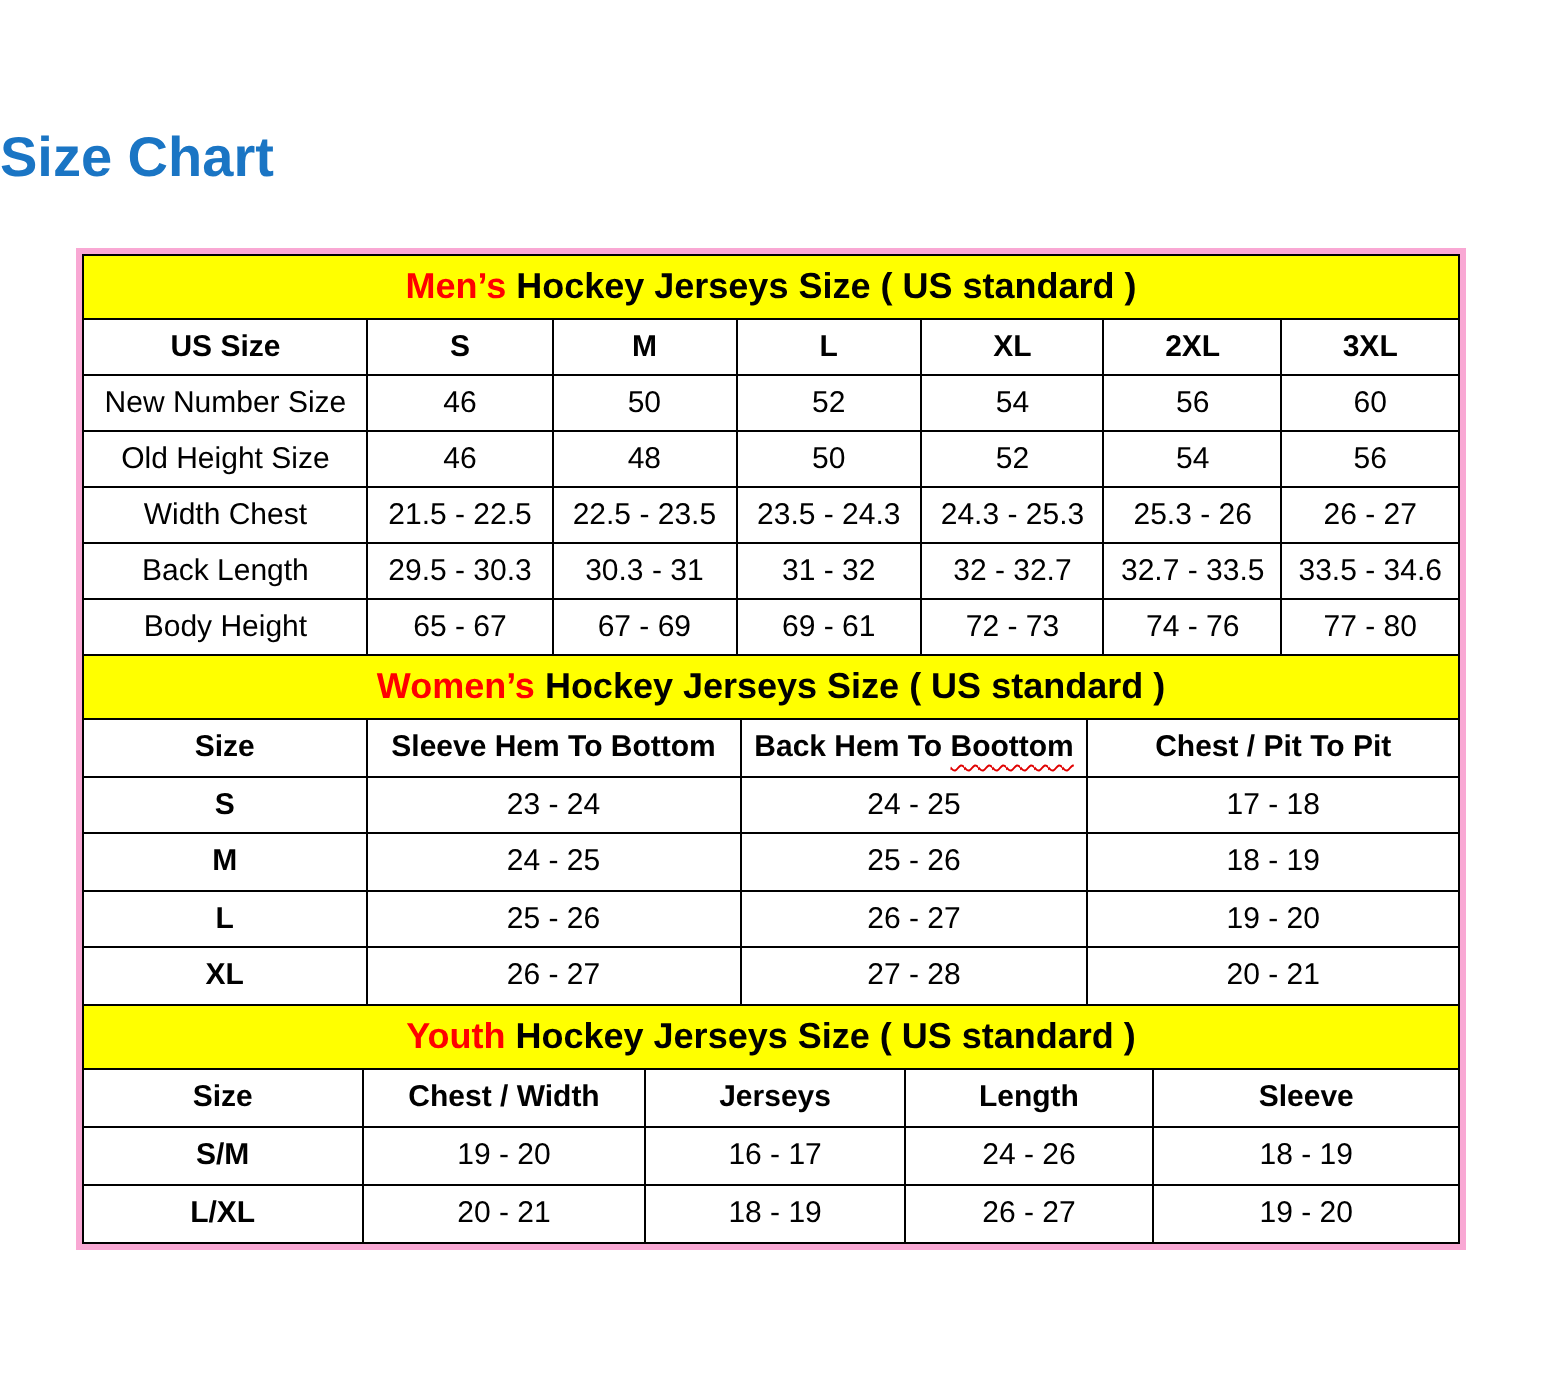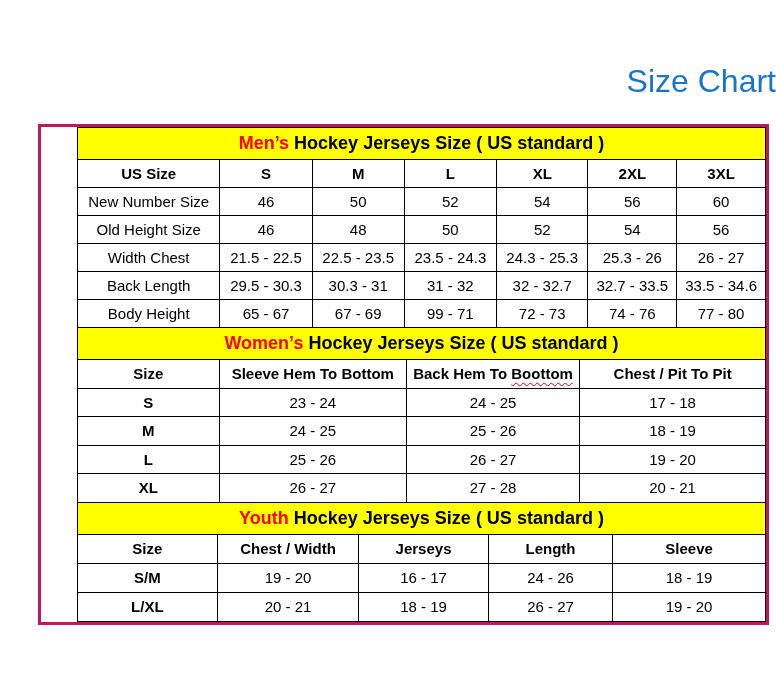--- a/index.html
+++ b/index.html
@@ -1,20 +1,20 @@
 <!DOCTYPE html>
 <html><head>
 <meta charset="utf-8">
 <style>
   html,body{margin:0;padding:0;background:#ffffff;}
   body{width:776px;height:692px;font-family:"Liberation Sans",sans-serif;color:#000;}
   .page{position:relative;width:776px;height:692px;background:#fff;overflow:hidden;}
-  .title{position:absolute;top:63px;left:0;width:100%;text-align:right;
-         font-size:32px;font-weight:normal;color:#1a75c4;}
-  .chart{position:absolute;left:38px;top:124px;width:689px;border:3px solid #be185d;background:#fff;padding-left:36px;}
+  .title{position:absolute;top:63px;left:0;width:100%;text-align:left;
+         font-size:28px;font-weight:bold;color:#1a75c4;}
+  .chart{position:absolute;left:38px;top:124px;width:689px;border:3px solid #f9a8d4;background:#fff;}
   table{border-collapse:collapse;width:100%;table-layout:fixed;}
   .t2,.t3{margin-top:-1px;}
   td{border:1.5px solid #000;text-align:center;vertical-align:middle;
      font-size:15px;padding:0;overflow:hidden;white-space:nowrap;}
   tr.band td{background:#ffff00;font-size:18px;font-weight:bold;height:31px;}
   tr.band .hl{color:#ff0000;}
   tr.hdr td{font-weight:bold;}
   .t-m td{height:27px;}
   .t-w td{height:27.5px;}
   .t-y td{height:28px;margin-top:40px;}
@@ -89,21 +89,21 @@
         <td>30.3 - 31</td>
         <td>31 - 32</td>
         <td>32 - 32.7</td>
         <td>32.7 - 33.5</td>
         <td>33.5 - 34.6</td>
       </tr>
       <tr>
         <td class="mlab">Body Height</td>
         <td>65 - 67</td>
         <td>67 - 69</td>
-        <td>99 - 71</td>
+        <td>69 - 61</td>
         <td>72 - 73</td>
         <td>74 - 76</td>
         <td>77 - 80</td>
       </tr>
     </tbody>
       </table>
 
     <table class="t-w t2">
       <colgroup>
         <col style="width:20.6%">

